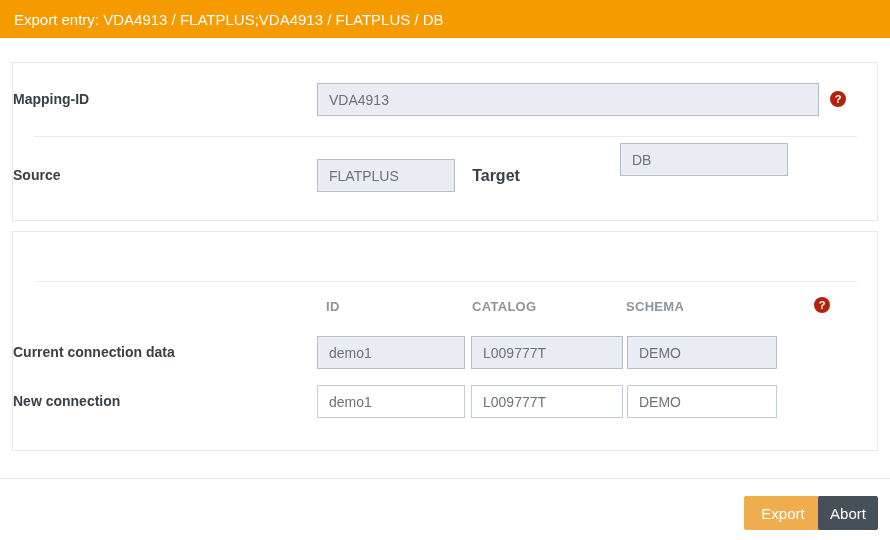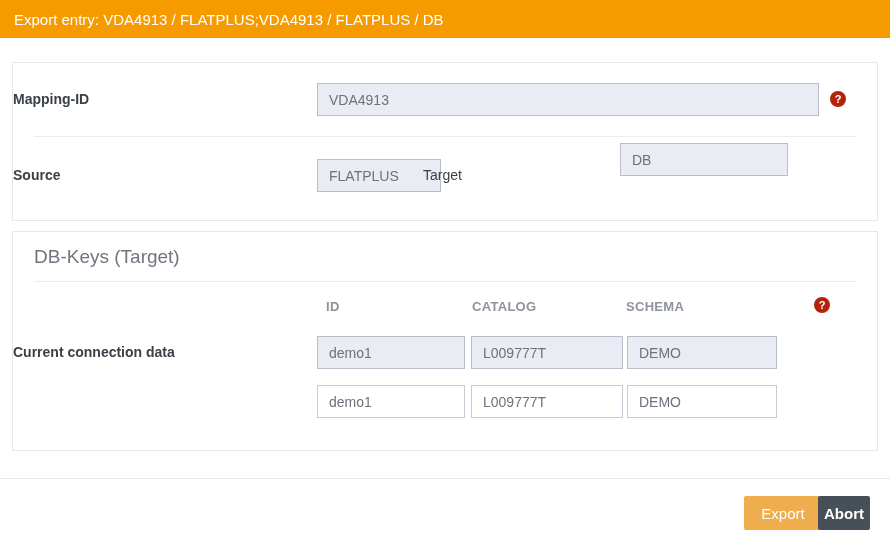--- a/index.html
+++ b/index.html
@@ -48,25 +48,25 @@
   .field-label{
     position:absolute;left:0;width:289px;
     text-align:left;
     font-weight:700;
     color:var(--label-color);
     line-height:33px;
     font-size:14px;
   }
   .inline-label{
     position:absolute;width:146px;
-    text-align:left;
-    font-weight:400;
+    text-align:center;
+    font-weight:700;
     color:var(--label-color);
     line-height:33px;
-    font-size:14px;
+    font-size:16px;
   }
   .tbx{
     position:absolute;height:33px;
     border:1px solid var(--input-border);
     background:#ffffff;
     color:var(--value-color);
     font-family:"Liberation Sans","DejaVu Sans",sans-serif;
     font-size:14px;
     padding:4px 11px;
     outline:none;
@@ -102,57 +102,57 @@
   }
   .btn{
     position:absolute;top:496px;height:34px;
     border:none;border-radius:2px;
     color:#ffffff;font-size:15px;
     font-family:"Liberation Sans","DejaVu Sans",sans-serif;
     cursor:pointer;
     padding:0;
   }
   .btn-export{left:744px;width:78px;background:var(--export-button);}
-  .btn-abort{left:818px;width:52px;background:var(--abort-button);font-weight:bold;}
+  .btn-abort{left:818px;width:60px;background:var(--abort-button);}
 </style>
 </head>
 <body>
 
 <header class="title-bar">
   <span>Export entry: VDA4913 / FLATPLUS;VDA4913 / FLATPLUS / DB</span>
 </header>
 
 <section class="panel panel-mapping">
   <label class="field-label" style="top:20px;">Mapping-ID</label>
   <input class="tbx readonly" style="left: 304px; top: 20px; width: 502px;" readonly="" value="VDA4913">
   <span class="help-badge" style="left:817px;top:28px;">?</span>
 
   <div class="divider" style="top:73px;"></div>
 
   <label class="field-label" style="top:96px;">Source</label>
-  <input class="tbx readonly" style="left: 304px; top: 96px; width: 124px;" readonly="" value="FLATPLUS">
+  <input class="tbx readonly" style="left: 304px; top: 96px; width: 138px;" readonly="" value="FLATPLUS">
 
   <label class="inline-label" style="left:410px;top:96px;width:146px;">Target</label>
   <input class="tbx readonly" style="left: 591px; top: 80px; width: 168px; margin-left: 16px;" readonly="" value="DB">
 </section>
 
 <section class="panel panel-dbkeys">
-  <h2 class="panel-heading">DB-Keys (Target)</h2>
   <div class="divider" style="top:49px;"></div>
 
   <span class="col-head" style="left:305px;top:67px;margin-left:8px;">ID</span>
   <span class="col-head" style="left:459px;top:67px;">CATALOG</span>
   <span class="col-head" style="left:613px;top:67px;">SCHEMA</span>
   <span class="help-badge" style="left:801px;top:65px;">?</span>
 
   <label class="field-label" style="top:104px;">Current connection data</label>
   <input class="tbx readonly" style="left: 304px; top: 104px; width: 148px;" readonly="" value="demo1">
   <input class="tbx readonly" style="left: 458px; top: 104px; width: 152px;" readonly="" value="L009777T">
   <input class="tbx readonly" style="left: 614px; top: 104px; width: 150px;" readonly="" value="DEMO">
 
+  <label class="field-label" style="top:153px;">New connection</label>
   <input class="tbx" style="left: 304px; top: 153px; width: 148px;" value="demo1">
   <input class="tbx" style="left: 458px; top: 153px; width: 152px;" value="L009777T">
   <input class="tbx" style="left: 614px; top: 153px; width: 150px;" value="DEMO">
 </section>
 
 <div class="footer-sep"></div>
 <button class="btn btn-export">Export</button>
 <button class="btn btn-abort">Abort</button>
 
 </body></html>

